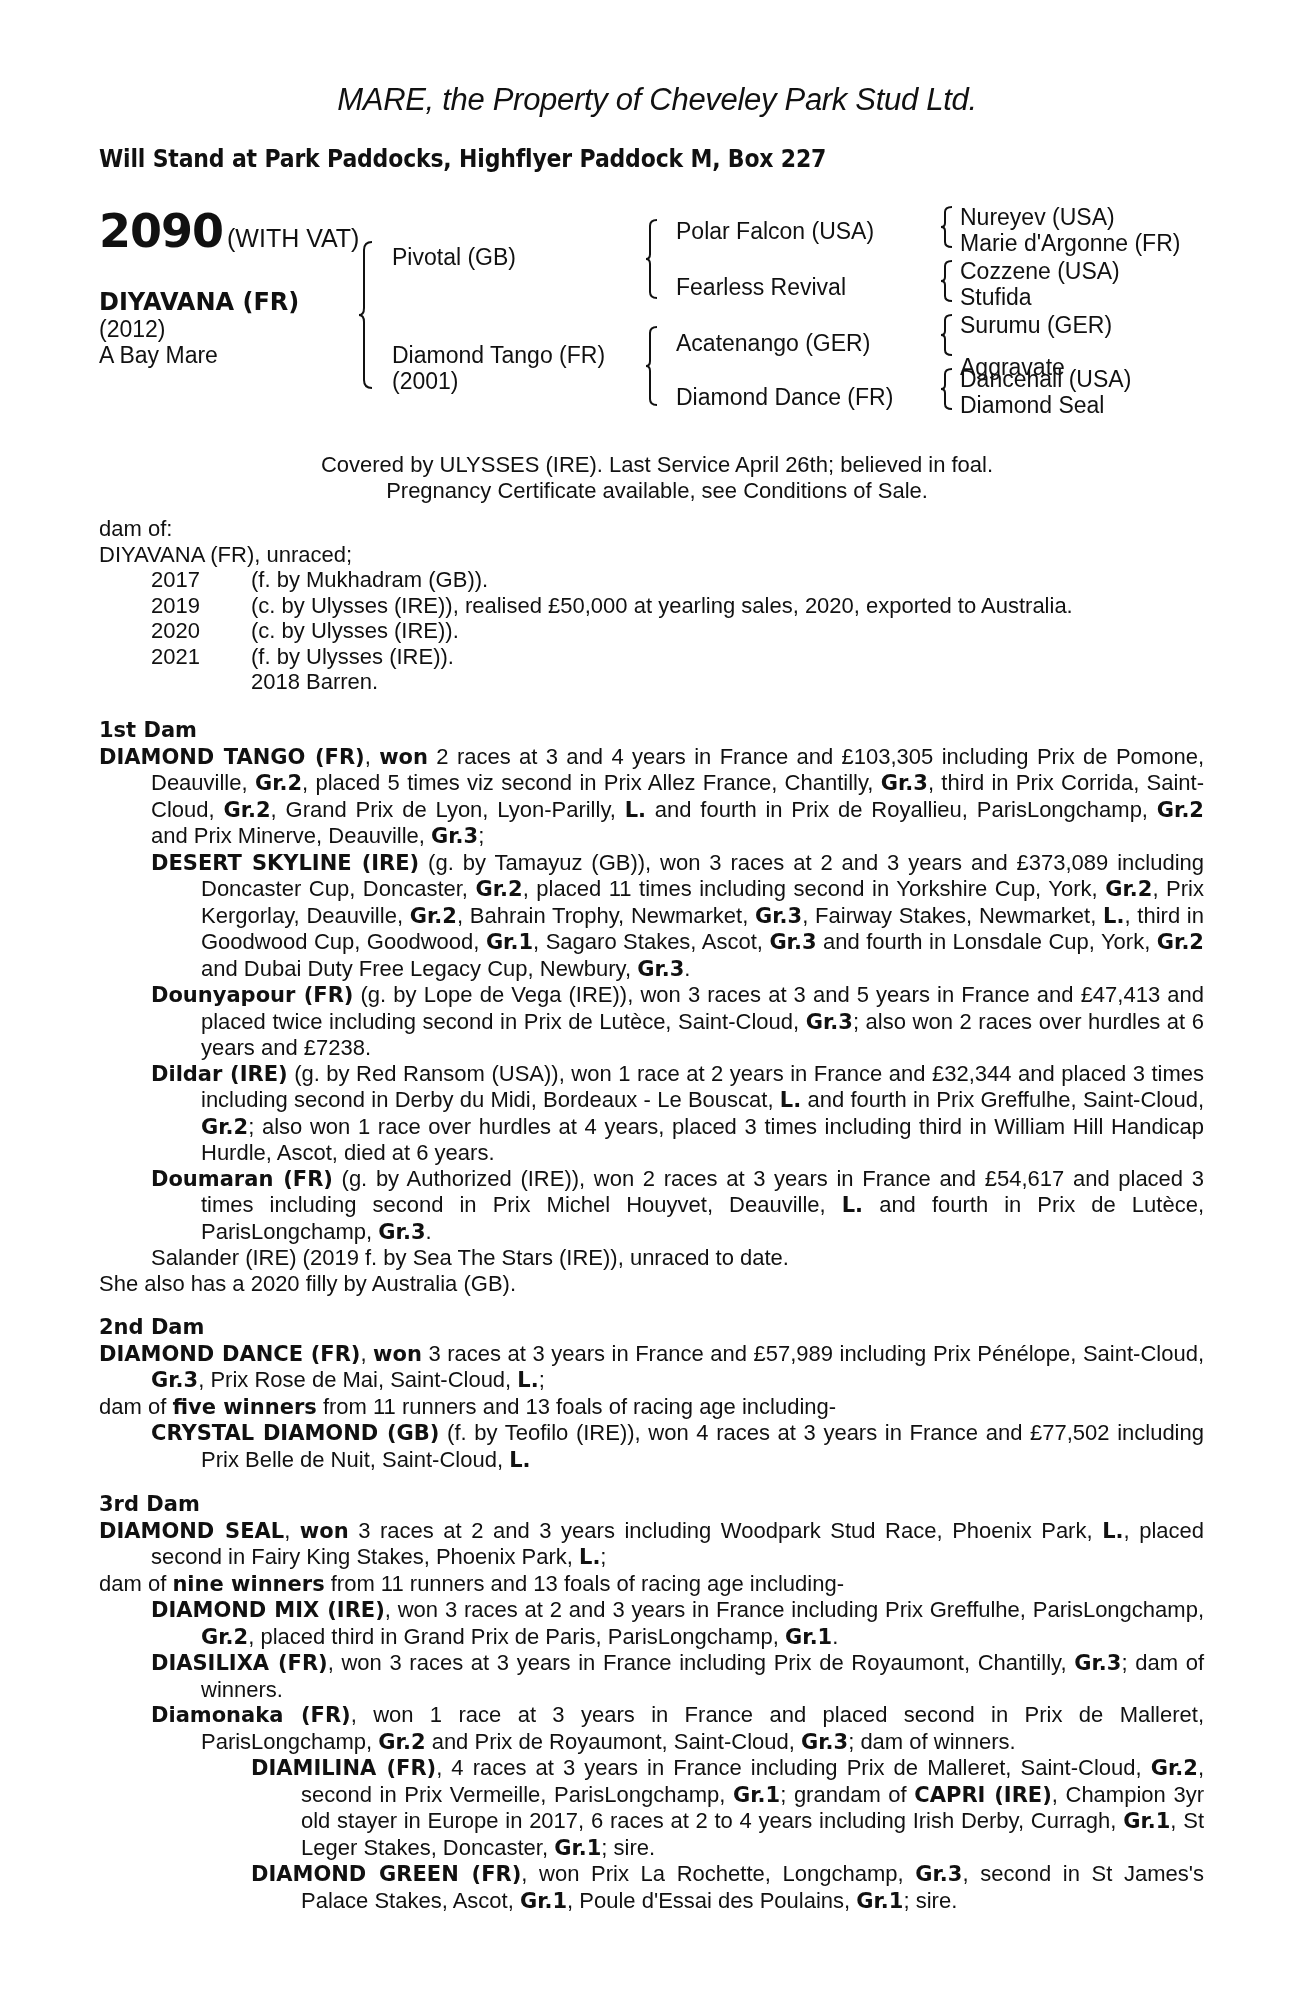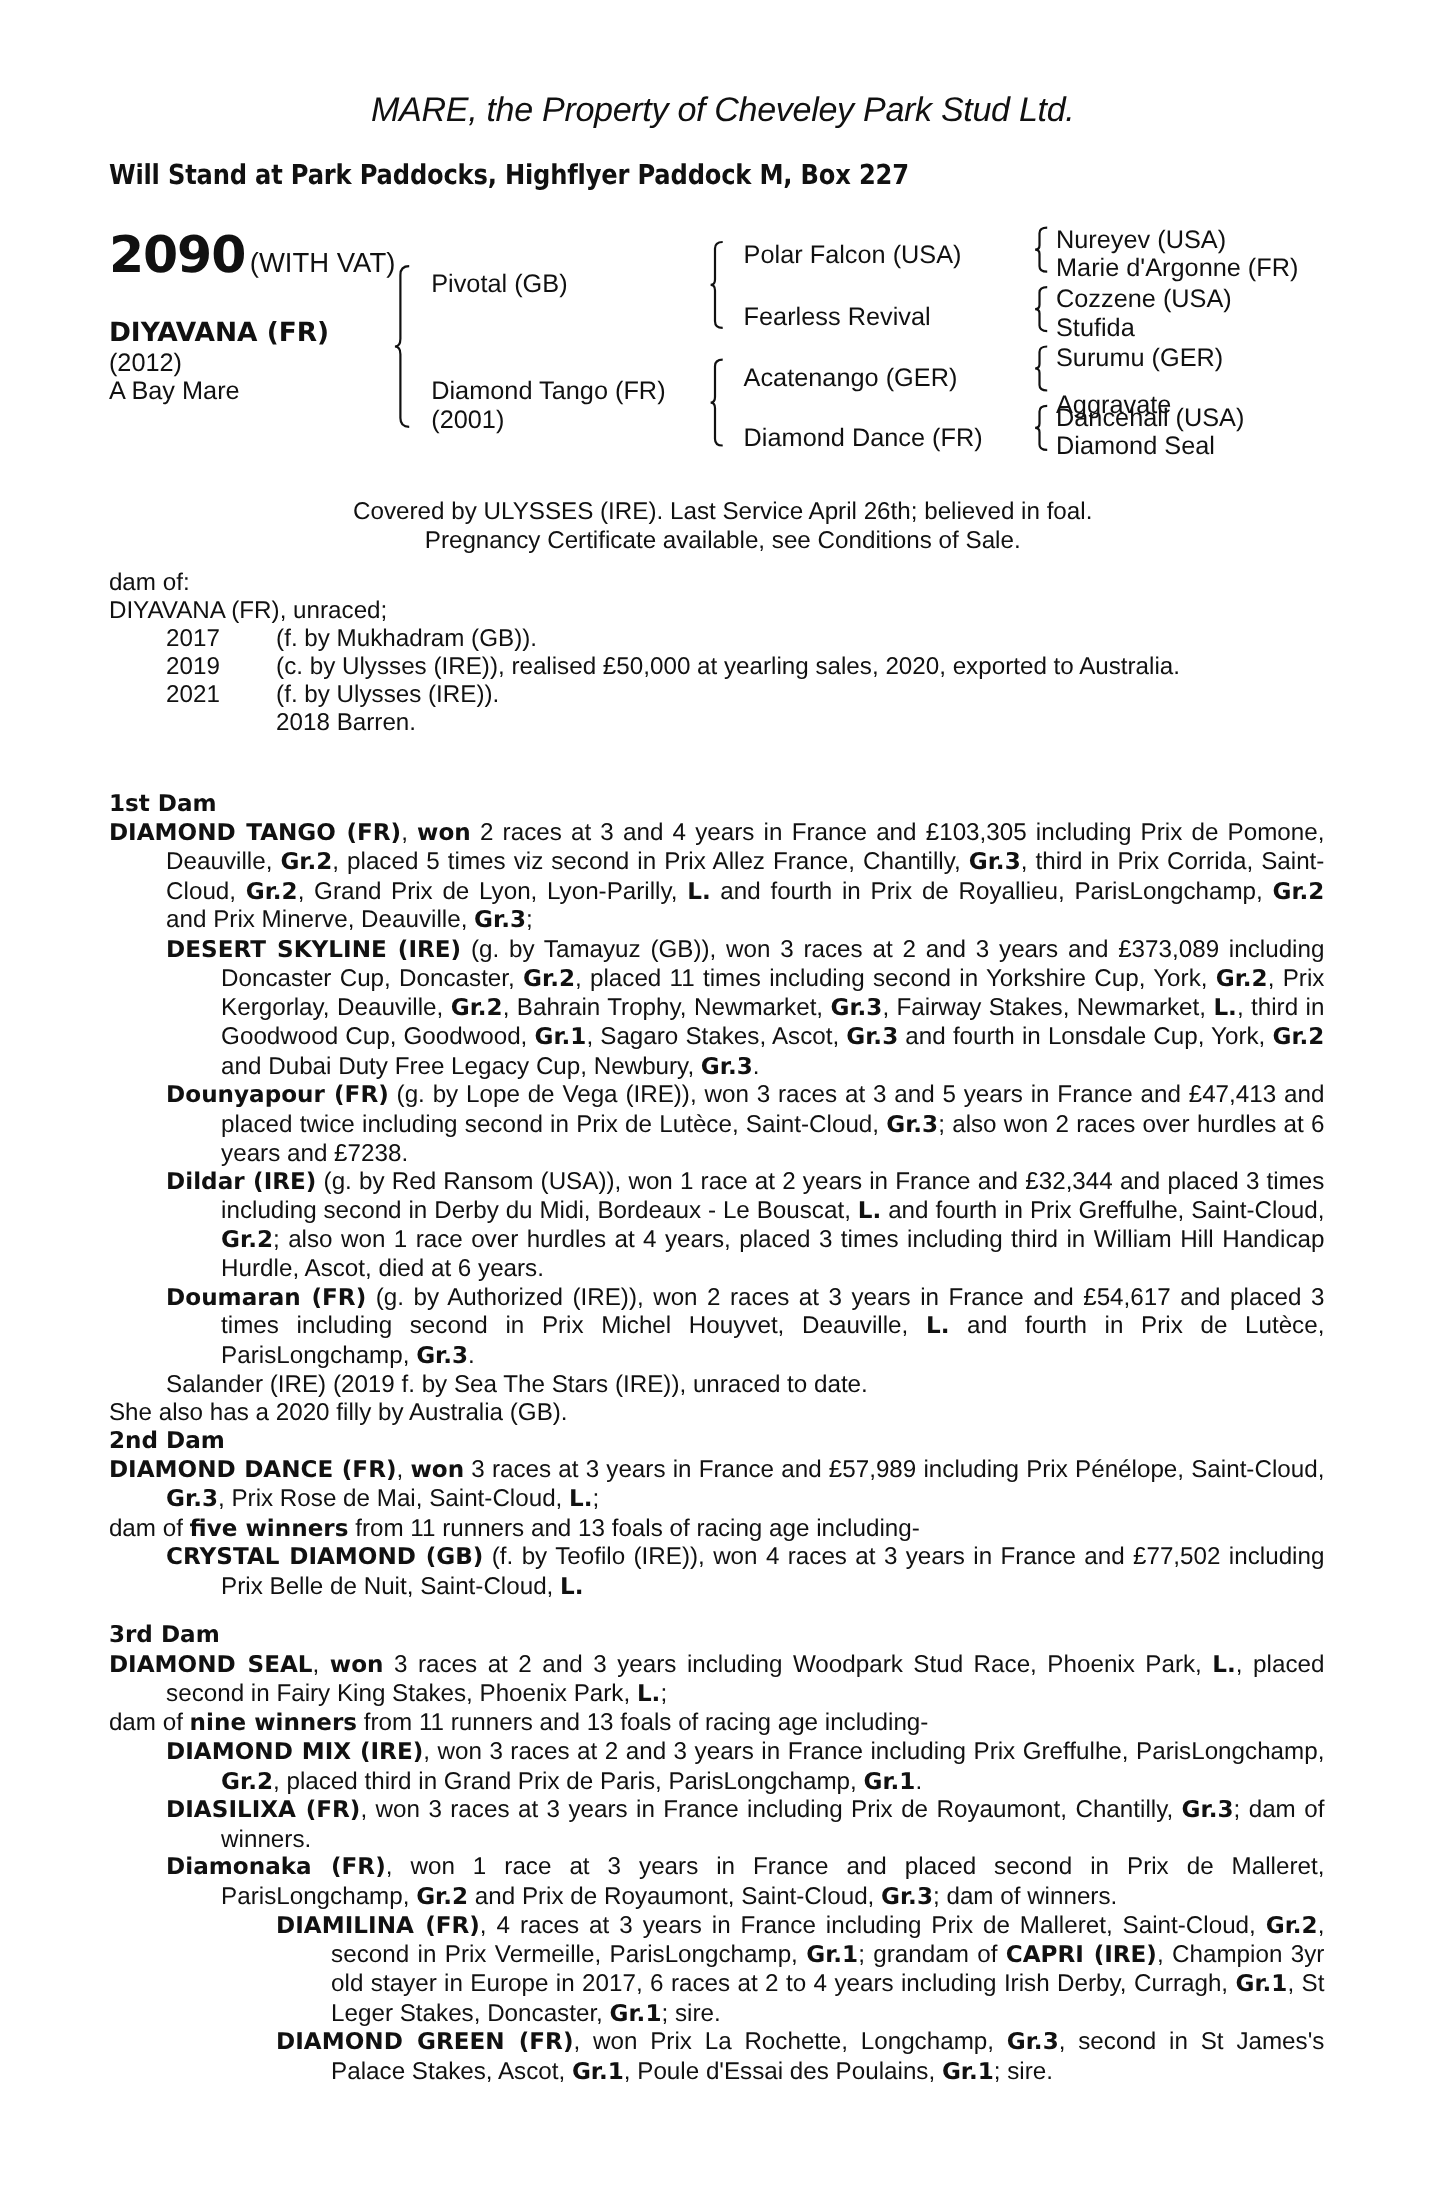--- a/index.html
+++ b/index.html
@@ -104,20 +104,24 @@
   <div id="foal-list">
       <div class="foal-row">
         <span class="foal-year">2017</span>
         <span class="foal-desc">(f. by Mukhadram (GB)).</span>
       </div>
       <div class="foal-row">
         <span class="foal-year">2019</span>
         <span class="foal-desc">(c. by Ulysses (IRE)), realised £50,000 at yearling sales, 2020, exported to Australia.</span>
       </div>
       <div class="foal-row">
+        <span class="foal-year">2020</span>
+        <span class="foal-desc">(c. by Ulysses (IRE)).</span>
+      </div>
+      <div class="foal-row">
         <span class="foal-year">2021</span>
         <span class="foal-desc">(f. by Ulysses (IRE)).</span>
       </div>
       <div class="foal-row">
         <span class="foal-year"></span>
         <span class="foal-desc">2018 Barren.</span>
       </div>
     </div>
 </div>
 
@@ -127,21 +131,21 @@
   <div class="just hang0"><b>DIAMOND TANGO (FR)</b>, <b>won</b><span class="rich"><span> 2 races at 3 and 4 years in France and £103,305 including Prix de Pomone, Deauville, </span><b>Gr.2</b><span>, placed 5 times viz second in Prix Allez France, Chantilly, </span><b>Gr.3</b><span>, third in Prix Corrida, Saint-Cloud, </span><b>Gr.2</b><span>, Grand Prix de Lyon, Lyon-Parilly, </span><b>L.</b><span> and fourth in Prix de Royallieu, ParisLongchamp, </span><b>Gr.2</b><span> and Prix Minerve, Deauville, </span><b>Gr.3</b><span>;</span></span></div>
   <div id="first-progeny">
       <div class="just hang1"><b>DESERT SKYLINE (IRE)</b><span> (g. by Tamayuz (GB)), won 3 races at 2 and 3 years and £373,089 including Doncaster Cup, Doncaster, </span><b>Gr.2</b><span>, placed 11 times including second in Yorkshire Cup, York, </span><b>Gr.2</b><span>, Prix Kergorlay, Deauville, </span><b>Gr.2</b><span>, Bahrain Trophy, Newmarket, </span><b>Gr.3</b><span>, Fairway Stakes, Newmarket, </span><b>L.</b><span>, third in Goodwood Cup, Goodwood, </span><b>Gr.1</b><span>, Sagaro Stakes, Ascot, </span><b>Gr.3</b><span> and fourth in Lonsdale Cup, York, </span><b>Gr.2</b><span> and Dubai Duty Free Legacy Cup, Newbury, </span><b>Gr.3</b><span>.</span></div>
       <div class="just hang1"><b>Dounyapour (FR)</b><span> (g. by Lope de Vega (IRE)), won 3 races at 3 and 5 years in France and £47,413 and placed twice including second in Prix de Lutèce, Saint-Cloud, </span><b>Gr.3</b><span>; also won 2 races over hurdles at 6 years and £7238.</span></div>
       <div class="just hang1"><b>Dildar (IRE)</b><span> (g. by Red Ransom (USA)), won 1 race at 2 years in France and £32,344 and placed 3 times including second in Derby du Midi, Bordeaux - Le Bouscat, </span><b>L.</b><span> and fourth in Prix Greffulhe, Saint-Cloud, </span><b>Gr.2</b><span>; also won 1 race over hurdles at 4 years, placed 3 times including third in William Hill Handicap Hurdle, Ascot, died at 6 years.</span></div>
       <div class="just hang1"><b>Doumaran (FR)</b><span> (g. by Authorized (IRE)), won 2 races at 3 years in France and £54,617 and placed 3 times including second in Prix Michel Houyvet, Deauville, </span><b>L.</b><span> and fourth in Prix de Lutèce, ParisLongchamp, </span><b>Gr.3</b><span>.</span></div>
     </div>
   <div class="ind1">Salander (IRE) (2019 f. by Sea The Stars (IRE)), unraced to date.</div>
   <div>She also has a 2020 filly by Australia (GB).</div>
 
-  <div class="sec-head" style="margin-top:1px">2nd Dam</div>
+  <div class="sec-head" style="margin-top:19px">2nd Dam</div>
   <div class="just hang0"><b>DIAMOND DANCE (FR)</b>, <b>won</b><span class="rich"><span> 3 races at 3 years in France and £57,989 including Prix Pénélope, Saint-Cloud, </span><b>Gr.3</b><span>, Prix Rose de Mai, Saint-Cloud, </span><b>L.</b><span>;</span></span></div>
   <div><span>dam of </span><b>five winners</b><span> from 11 runners and 13 foals of racing age including-</span></div>
   <div id="second-progeny">
       <div class="just hang1"><b>CRYSTAL DIAMOND (GB)</b><span> (f. by Teofilo (IRE)), won 4 races at 3 years in France and £77,502 including Prix Belle de Nuit, Saint-Cloud, </span><b>L.</b></div>
     </div>
 
   <div class="sec-head" style="margin-top:19px">3rd Dam</div>
   <div class="just hang0"><b>DIAMOND SEAL</b>, <b>won</b><span class="rich"><span> 3 races at 2 and 3 years including Woodpark Stud Race, Phoenix Park, </span><b>L.</b><span>, placed second in Fairy King Stakes, Phoenix Park, </span><b>L.</b><span>;</span></span></div>
   <div><span>dam of </span><b>nine winners</b><span> from 11 runners and 13 foals of racing age including-</span></div>
   <div id="third-progeny">

